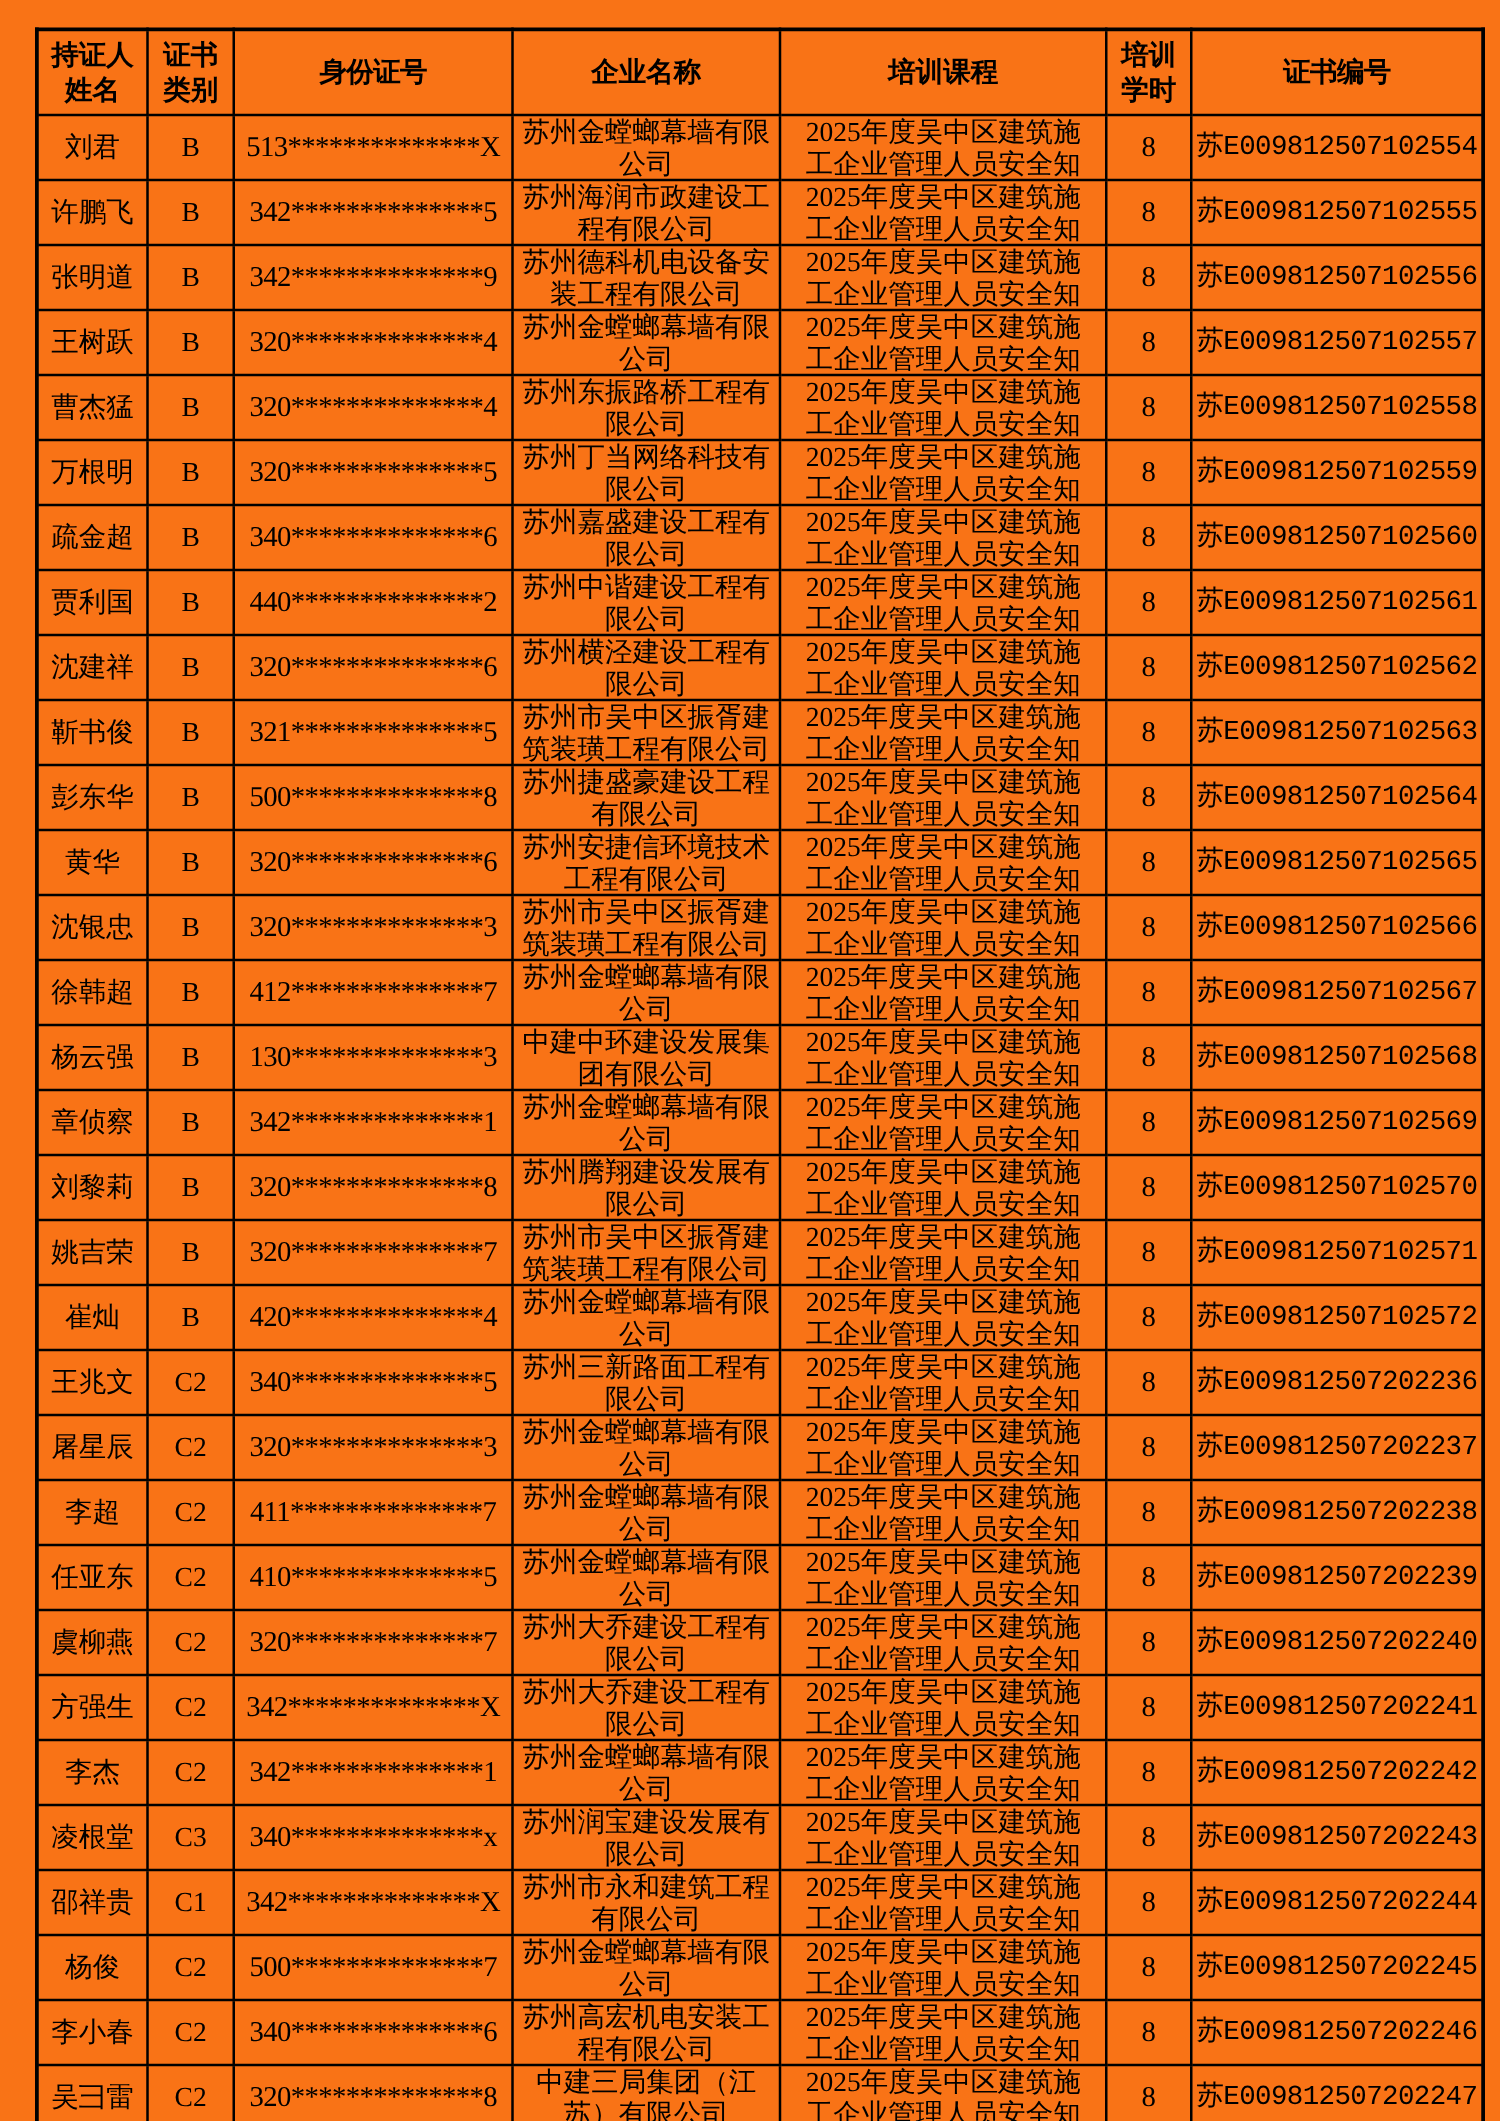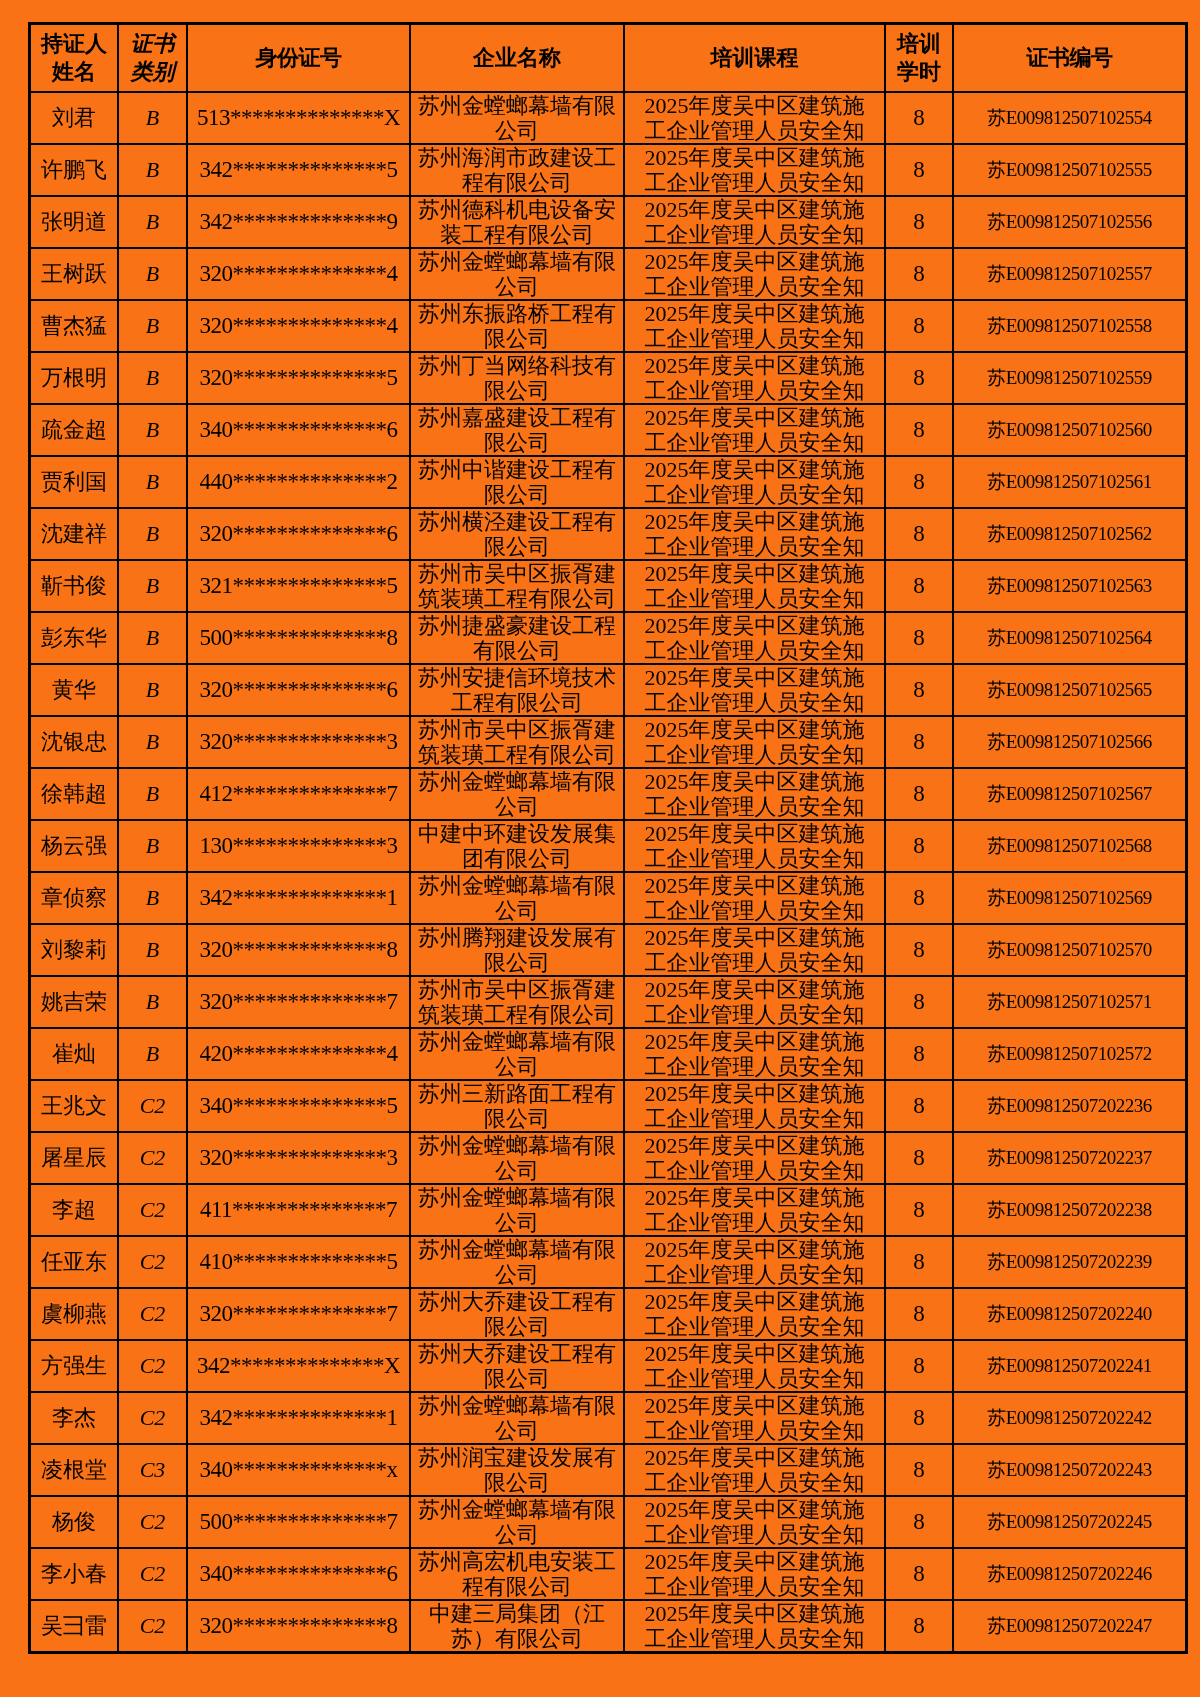--- a/index.html
+++ b/index.html
@@ -29,28 +29,28 @@
     padding:0 2px;
     overflow:hidden;
     white-space:pre-line;
     font-size:22px;
     line-height:25px;
     font-weight:400;
   }
   .cert-table thead tr{height:68px;}
   .cert-table th{font-weight:700;font-size:22px;line-height:28px;}
   .col-name{width:82px;}
-  .col-cert-type{width:63px;font-style:italic;}
+  .col-cert-type{width:63px;}
   .col-id-number{width:217px;letter-spacing:-0.5px;}
   .col-company{width:208px;}
   .col-course{width:255px;}
   .col-hours{width:62px;}
   .col-cert-no{width:227px;letter-spacing:-0.5px;}
   td.col-id-number{font-size:23px;margin-top:44px;}
-  td.col-cert-no{font-size:19px;}
+  td.col-cert-no{font-size:22px;font-family:Liberation Mono, monospace;}
   td.col-hours{font-size:23px;}
 </style>
 </head>
 <body>
 
 <div class="sheet">
   <table class="cert-table">
     <thead>
       <tr>
         <th class="col-name">持证人
@@ -357,20 +357,31 @@
           <td class="col-cert-type">C3</td>
           <td class="col-id-number">340**************x</td>
           <td class="col-company">苏州润宝建设发展有
 限公司</td>
           <td class="col-course">2025年度吴中区建筑施
 工企业管理人员安全知</td>
           <td class="col-hours">8</td>
           <td class="col-cert-no">苏E009812507202243</td>
         </tr>
         <tr>
+          <td class="col-name">邵祥贵</td>
+          <td class="col-cert-type">C1</td>
+          <td class="col-id-number">342**************X</td>
+          <td class="col-company">苏州市永和建筑工程
+有限公司</td>
+          <td class="col-course">2025年度吴中区建筑施
+工企业管理人员安全知</td>
+          <td class="col-hours">8</td>
+          <td class="col-cert-no">苏E009812507202244</td>
+        </tr>
+        <tr>
           <td class="col-name">杨俊</td>
           <td class="col-cert-type">C2</td>
           <td class="col-id-number">500**************7</td>
           <td class="col-company">苏州金螳螂幕墙有限
 公司</td>
           <td class="col-course">2025年度吴中区建筑施
 工企业管理人员安全知</td>
           <td class="col-hours">8</td>
           <td class="col-cert-no">苏E009812507202245</td>
         </tr>

